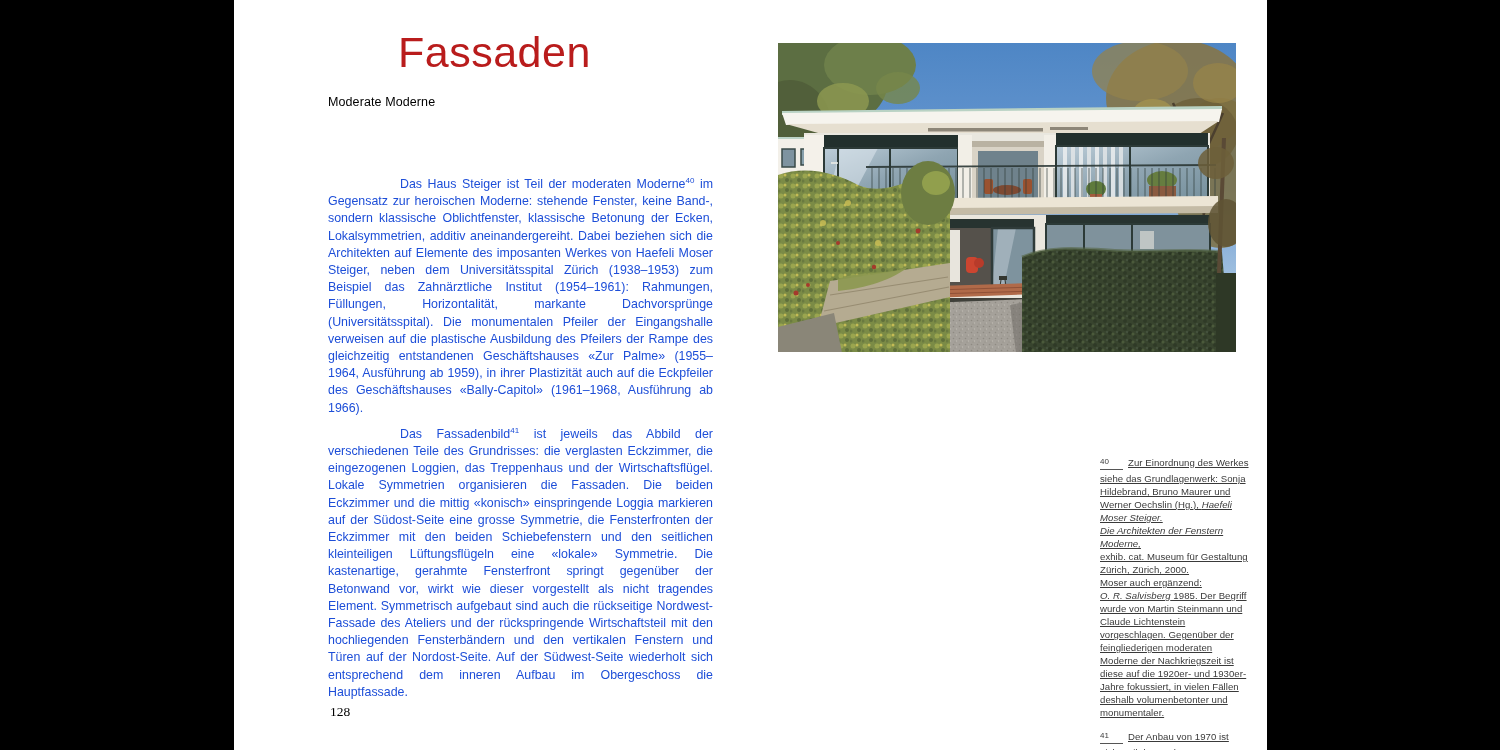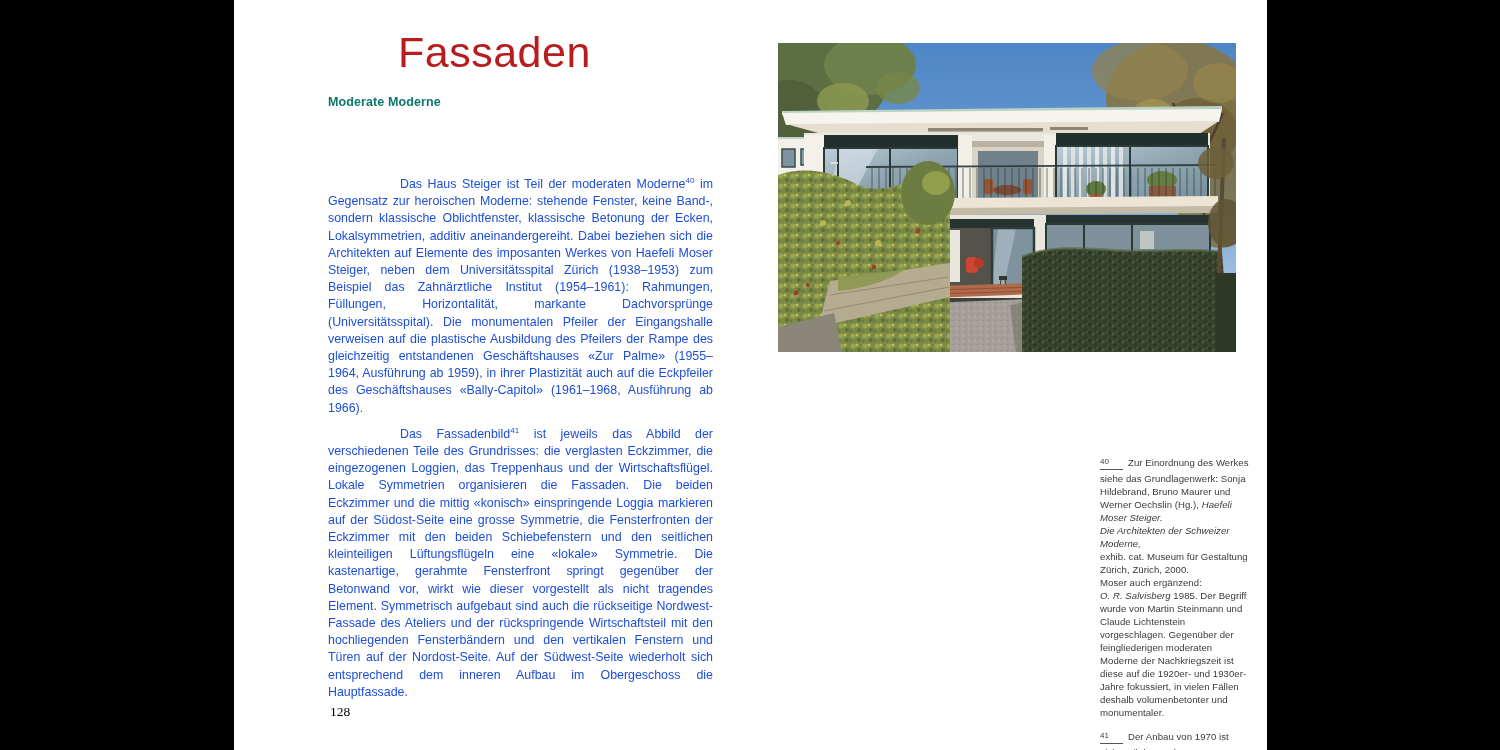--- a/index.html
+++ b/index.html
@@ -4,33 +4,33 @@
 <style>
   * { box-sizing: border-box; margin: 0; padding: 0; }
   html,body { width:1500px; height:750px; }
   body { background:#000; font-family:"Liberation Sans", sans-serif; position:relative; overflow:hidden; }
   .bar { position:absolute; top:0; height:750px; background:#000; }
   .bar.left  { left:0; width:234px; }
   .bar.right { left:1267px; width:233px; }
   .page { position:absolute; left:234px; top:0; width:1033px; height:750px; background:#ffffff; }
 
   .title { position:absolute; left:164px; top:28px; font-size:43px; font-weight:300; color:#b91c1c; letter-spacing:0.5px; }
-  .subtitle { position:absolute; left:94px; top:95px; font-size:12.5px; font-weight:bold; color:#0f766e; letter-spacing:0.1px; }
+  .subtitle { position:absolute; left:94px; top:95px; font-size:12.5px; font-weight:normal; color:#000000; letter-spacing:0.1px; }
 
   .bodycol { position:absolute; left:94px; top:176px; width:385px; color:#1d4ed8;
              font-size:12.4px; line-height:17.2px; text-align:justify; }
   .bodycol p { text-indent:72px; margin-bottom:9px; }
   .bodycol sup { font-size:8px; line-height:0; vertical-align:super; letter-spacing:0; }
 
   .photo { position:absolute; left:544px; top:43px; width:458px; height:309px; overflow:hidden; }
   .photo svg { display:block; }
 
   .footnotes { position:absolute; left:866px; top:456px; width:149px; color:#3a3a3a;
                font-size:9.6px; line-height:13px; letter-spacing:0.05px; }
-  .footnote { margin-bottom:11px; }
+  .footnote { margin-bottom:11px;text-decoration:underline; }
   .fn-marker { display:inline-block; font-size:8px; border-bottom:1px solid #555; padding:0 14px 1px 0;
                margin-right:5px; position:relative; top:-2px; }
   .footnote em { font-style:italic; }
 
   .pagenum { position:absolute; left:96px; top:704px; font-family:"Liberation Serif", serif;
              font-size:13.5px; color:#000000; }
 </style>
 </head>
 <body>
 
@@ -247,21 +247,21 @@
         <circle cx="45" cy="180" r="3" fill="#c8bc55" opacity="0.85"></circle>
         <circle cx="100" cy="200" r="3" fill="#c8bc55" opacity="0.85"></circle>
         <circle cx="70" cy="160" r="3" fill="#c8bc55" opacity="0.85"></circle>
         <polygon points="0,284 56,270 64,310 0,310" fill="#8a8678"></polygon>
       </g>
     </svg>
   </figure>
 
   <div class="footnotes">
     <div class="footnote"><span class="fn-marker">40</span><span>Zur Einordnung des Werkes siehe das Grundlagenwerk: Sonja Hildebrand, Bruno Maurer und Werner Oechslin (Hg.), </span><em>Haefeli Moser Steiger.</em><br>
-      <em>Die Architekten der Schweizer Moderne,</em><br>
+      <em>Die Architekten der Fenstern Moderne,</em><br>
       <span>exhib. cat. Museum für Gestaltung Zürich, Zürich, 2000.</span><br>
       <span>Moser auch ergänzend:</span><br>
       <em>O. R. Salvisberg</em><span> 1985. Der Begriff wurde von Martin Steinmann und Claude Lichtenstein vorgeschlagen. Gegenüber der feingliederigen moderaten Moderne der Nachkriegszeit ist diese auf die 1920er- und 1930er-Jahre fokussiert, in vielen Fällen deshalb volumenbetonter und monumentaler.</span>
     </div>
     <div class="footnote"><span class="fn-marker">41</span><span>Der Anbau von 1970 ist nicht Teil der Analyse.</span></div>
   </div>
 
   <div class="pagenum">128</div>
 
 </div>

